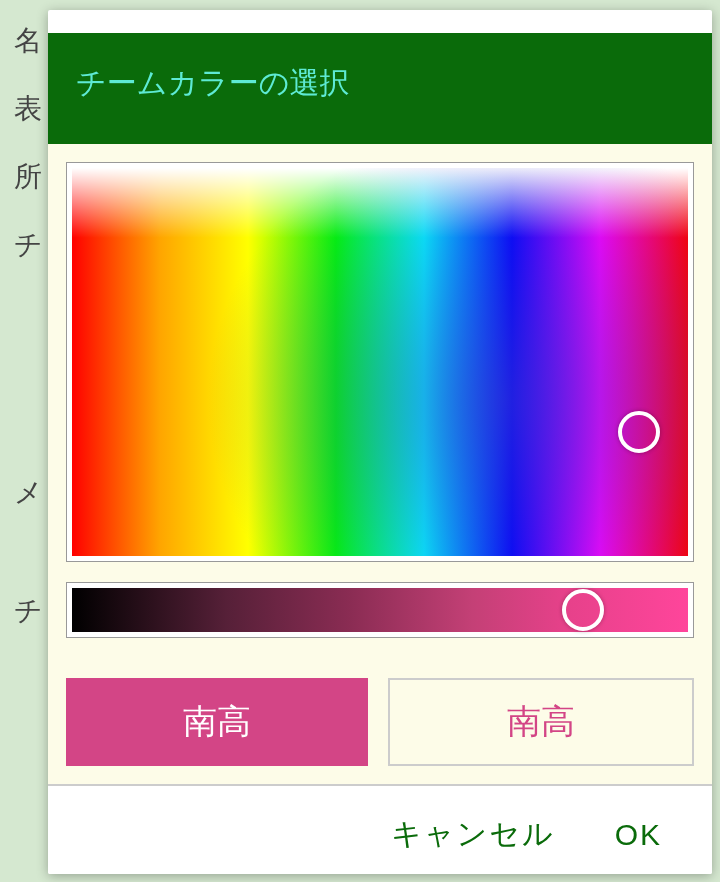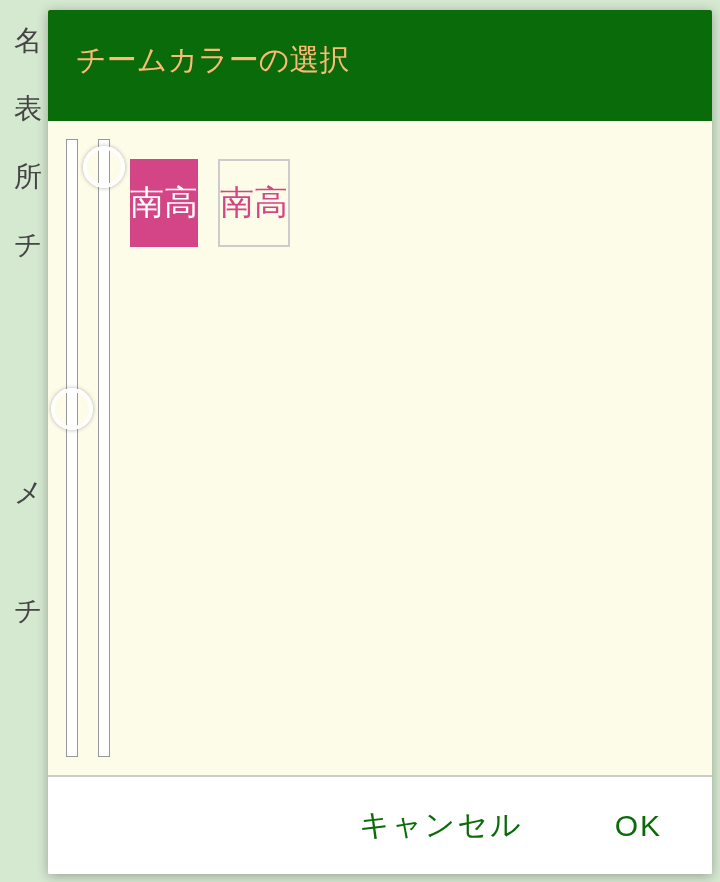--- a/index.html
+++ b/index.html
@@ -41,30 +41,31 @@
       bottom: 8px;
       background: #fff;
       box-shadow: 0 2px 12px rgba(0,0,0,0.3);
       border-radius: 2px;
       display: flex;
       flex-direction: column;
       overflow: hidden;
     }
     .modal-header {
       background: #0a6b0a;
-      color: #fdba74;
+      color: #5eead4;
       padding: 30px 28px 40px;
       font-size: 30px;
+      margin-top: 23px;
     }
     .modal-body {
       flex: 1;
       background: #fdfce8;
       padding: 18px;
       display: flex;
-      flex-direction: row;
+      flex-direction: column;
       gap: 20px;
     }
     .color-area-wrapper {
       border: 1px solid #999;
       background: #fff;
       padding: 5px;
     }
     .color-area {
       width: 100%;
       height: 388px;
@@ -123,21 +124,21 @@
     .swatch-outlined {
       background: #fdfce8;
       border: 2px solid #ccc;
       color: #d34586;
     }
     .modal-footer {
       border-top: 2px solid #ccc;
       display: flex;
       align-items: center;
       justify-content: flex-end;
-      gap: 92px;
+      gap: 60px;
       padding: 28px 50px 28px 20px;
       background: #fff;
     }
     .footer-btn {
       background: none;
       border: none;
       font-size: 30px;
       color: #0a6b0a;
       font-weight: 500;
       cursor: pointer;

